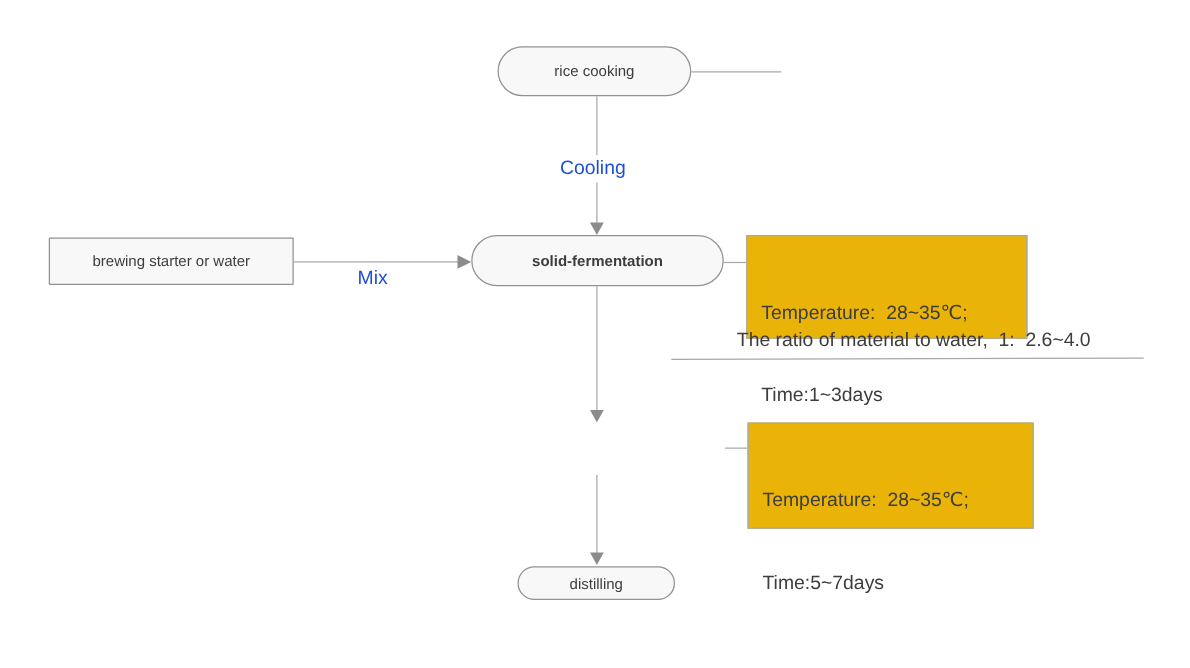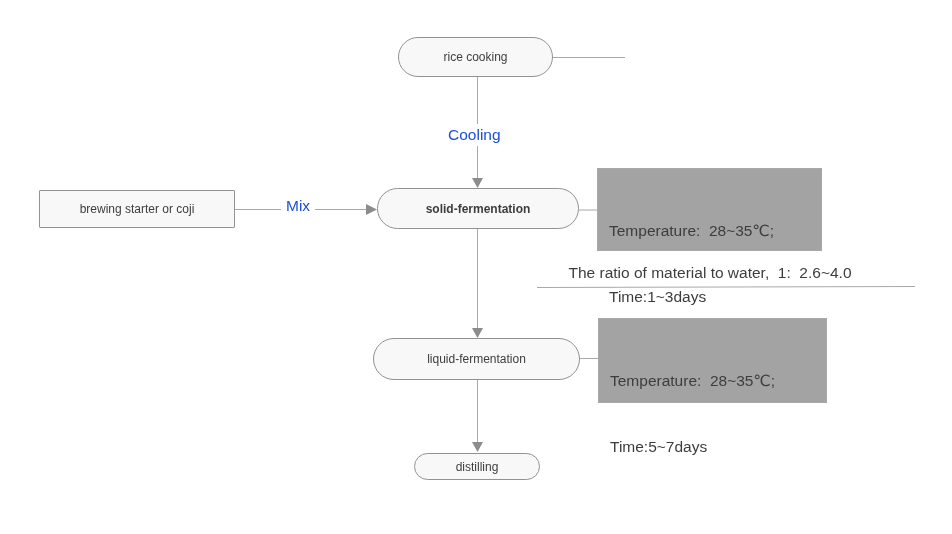--- a/index.html
+++ b/index.html
@@ -31,27 +31,28 @@
     justify-content: center;
     font-size: 12px;
     color: #3d3d3d;
     white-space: pre;
   }
   .stadium { border-radius: 999px; }
   .rect    { border-radius: 1px; }
   .note {
     position: absolute;
     box-sizing: border-box;
-    background: #a3a3a3;
+    background: #eab308;
     border: 1px solid #a8a8a8;
     font-size: 15.5px;
     line-height: 22px;
     color: #3d3d3d;
     padding: 7px 14px 0 11px;
     white-space: pre;
+    margin-top: 20px;
   }
   .note span { display: block; }
   .edge-label {
     position: absolute;
     background: #ffffff;
     padding: 0 5px;
     font-size: 15.5px;
     line-height: 22px;
     color: #1d4ed8;
     white-space: pre;
@@ -68,23 +69,23 @@
   #node-rice       { left: 398px; top: 37px;  width: 155px; height: 40px; }
   #anno-water      { left: 625px; top: 38px;  width: 230px; height: 39px; }
   #node-brewing    { left: 39px;  top: 190px; width: 196px; height: 38px; }
   #node-solid      { left: 377px; top: 188px; width: 202px; height: 41px; font-weight: bold; }
   #note-solid      { left: 597px; top: 168px; width: 225px; height: 83px; }
   #node-liquid     { left: 373px; top: 338px; width: 207px; height: 42px; }
   #note-liquid     { left: 598px; top: 318px; width: 229px; height: 85px; }
   #node-distilling { left: 414px; top: 453px; width: 126px; height: 27px; }
   
   #label-cooling   { left: 443px; top: 124px; }
-  #label-mix       { left: 281px; top: 195px; }
+  #label-mix       { left: 281px; top: 212px; }
   #label-adding    { left: 404px; top: 274px; }
-  #ratio-text      { left: 524px; top: 263px; width: 372px; }
+  #ratio-text      { left: 545px; top: 263px; width: 372px; }
 </style>
 </head>
 <body>
 
 <div id="canvas">
 
   <svg id="connector-layer" viewBox="0 0 952 534" xmlns="http://www.w3.org/2000/svg">
     <line x1="553" y1="57.5" x2="625" y2="57.5" stroke-width="1" stroke="#a8a8a8"></line>
     <line x1="477.5" y1="77" x2="477.5" y2="179" stroke-width="1" stroke="#a8a8a8"></line>
     <polygon points="472,178 483,178 477.5,188" fill="#8c8c8c"></polygon>
@@ -95,31 +96,30 @@
     <polygon points="472,328 483,328 477.5,338" fill="#8c8c8c"></polygon>
     <line x1="537" y1="287.5" x2="915" y2="286.5" stroke-width="1" stroke="#a8a8a8"></line>
     <line x1="580" y1="358.5" x2="598" y2="358.5" stroke-width="1" stroke="#a8a8a8"></line>
     <line x1="477.5" y1="380" x2="477.5" y2="443" stroke-width="1" stroke="#a8a8a8"></line>
     <polygon points="472,442 483,442 477.5,452" fill="#8c8c8c"></polygon>
   </svg>
 
   <div id="node-rice" class="node stadium">rice cooking</div>
 
 
-  <div id="node-brewing" class="node rect">brewing starter or coji</div>
+  <div id="node-brewing" class="node rect">brewing starter or water</div>
 
   <div id="node-solid" class="node stadium">solid-fermentation</div>
 
   <div id="note-solid" class="note">
     <span>Temperature:  28~35℃;</span>
     <span>Time:1~3days</span>
     <span>air:  Yes</span>
   </div>
 
-  <div id="node-liquid" class="node stadium">liquid-fermentation</div>
 
   <div id="note-liquid" class="note">
     <span>Temperature:  28~35℃;</span>
     <span>Time:5~7days</span>
   </div>
 
   <div id="node-distilling" class="node stadium">distilling</div>
 
   <div id="label-cooling" class="edge-label">Cooling</div>
 

